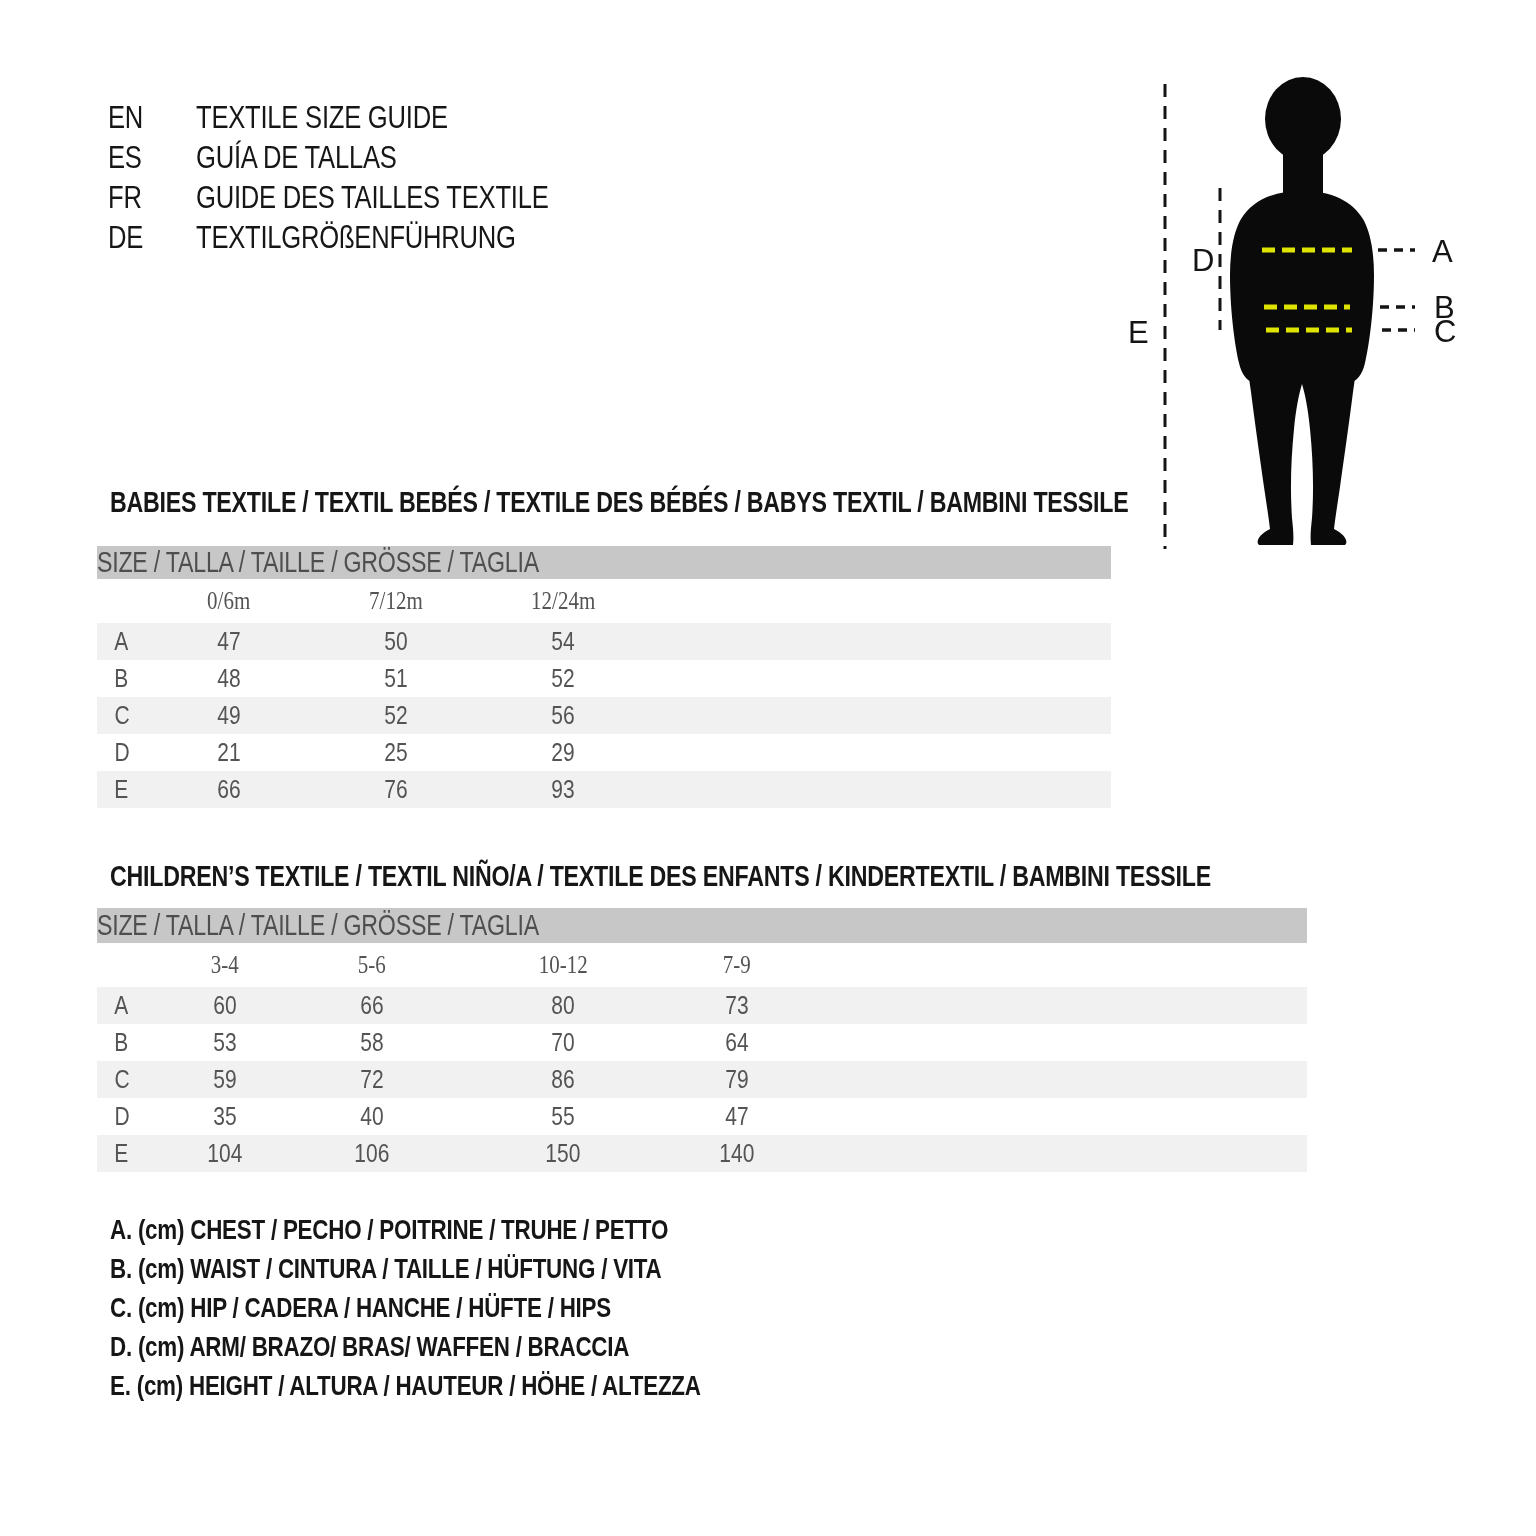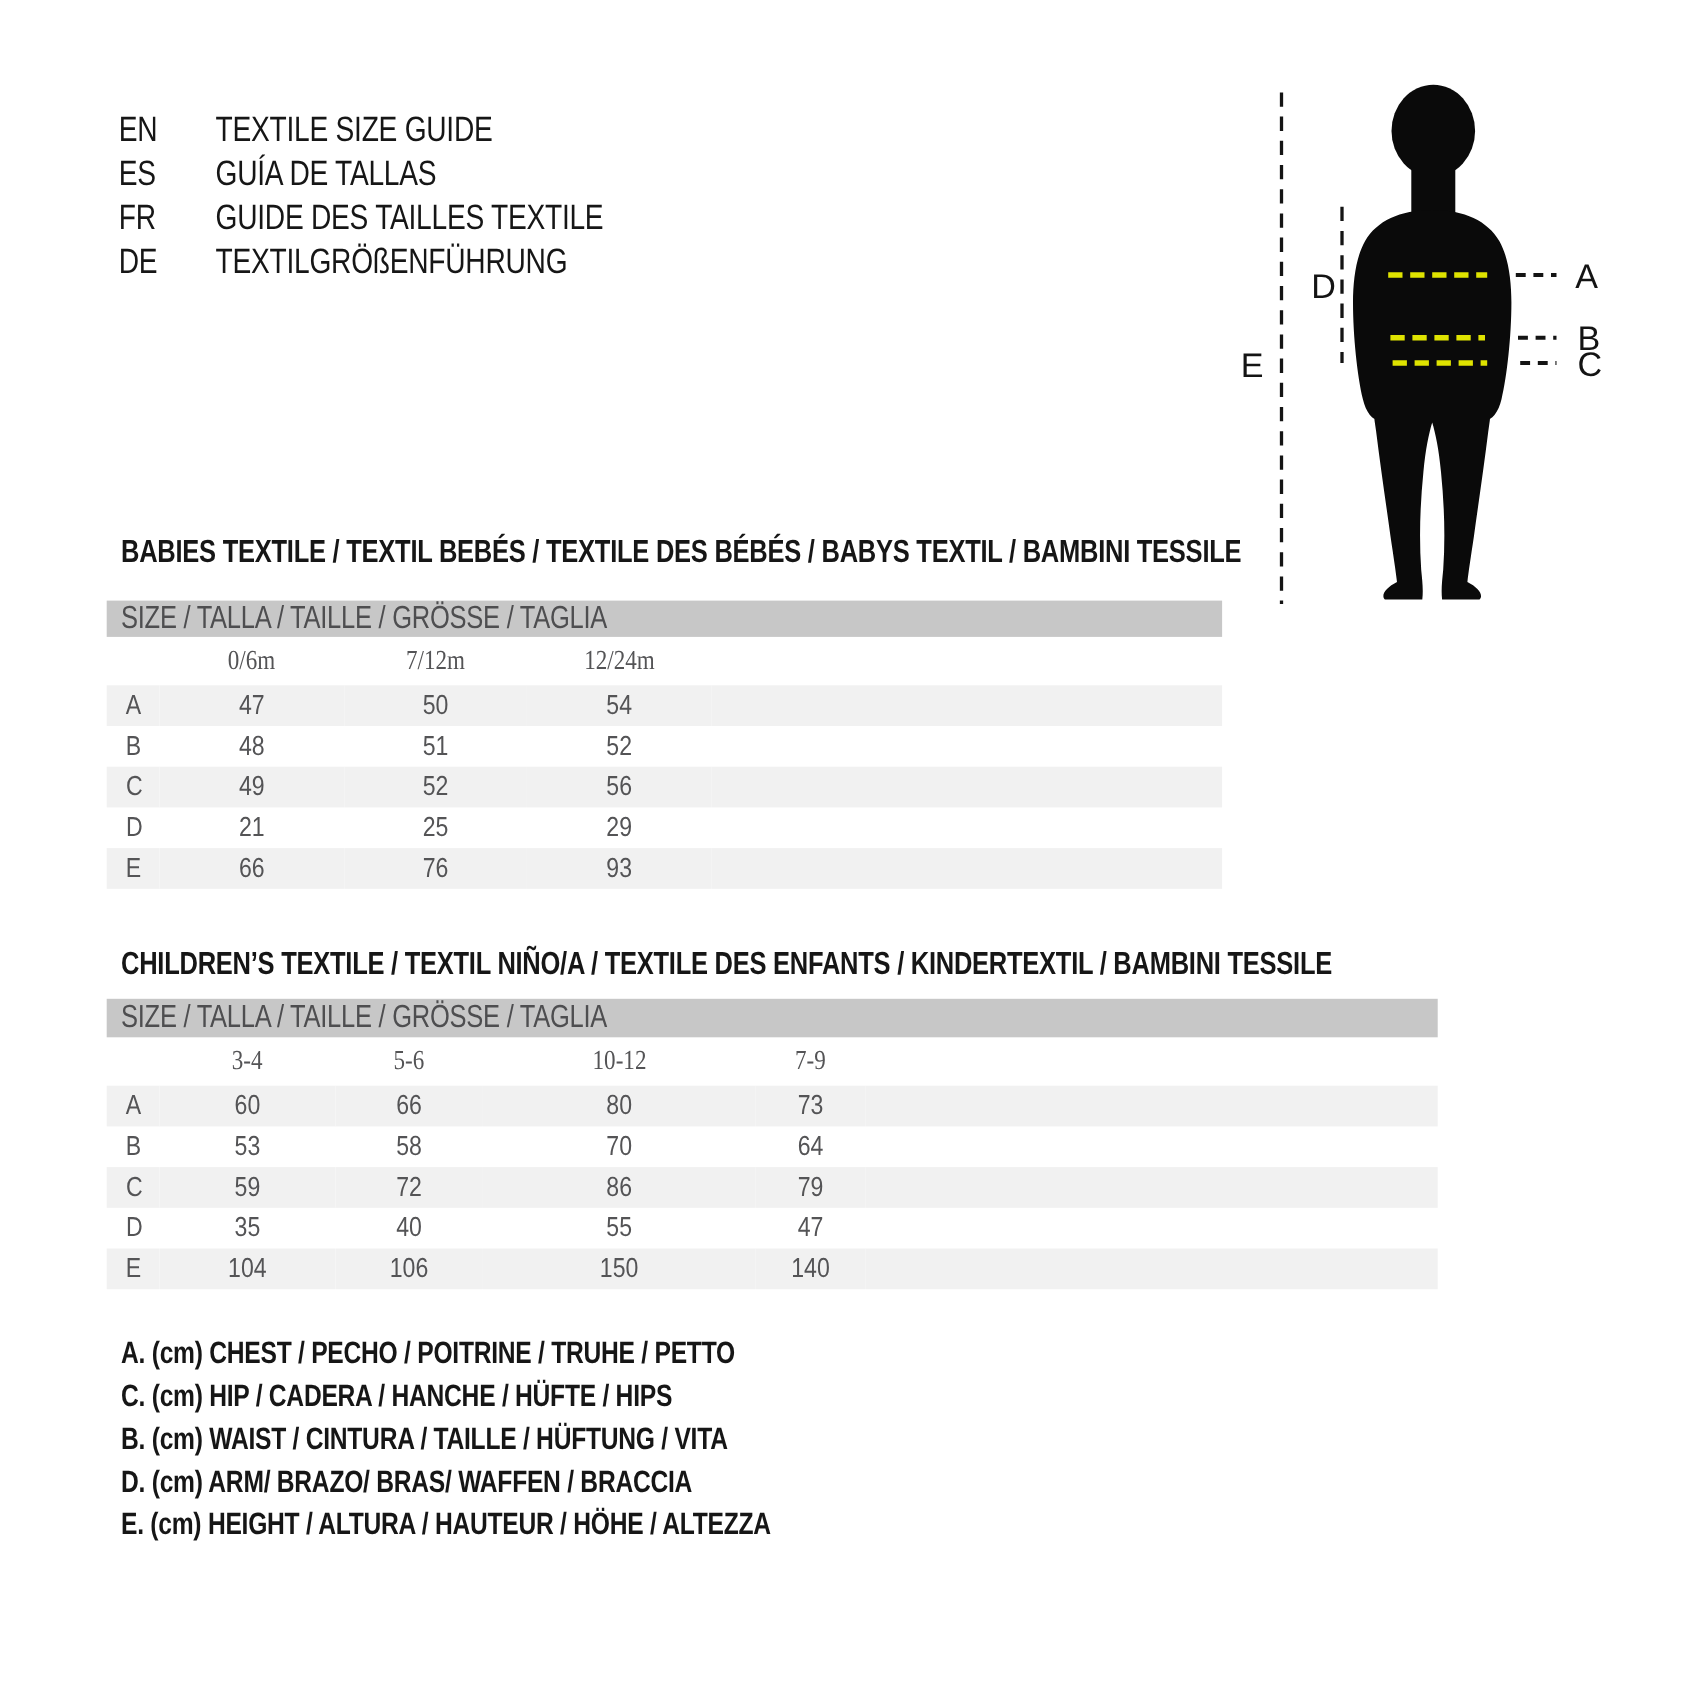--- a/index.html
+++ b/index.html
@@ -25,21 +25,21 @@
     white-space:nowrap;
   }
   
   .lang-block { position:absolute; left:108px; top:97px; }
   .lang-row { height:40px; line-height:40px; font-size:32px; font-weight:400; color:#161616; }
   .lang-code { display:inline-block; width:88px; vertical-align:top; }
   
   .section-title { position:absolute; left:110px; font-size:29px; font-weight:700; color:#161616; line-height:30px; }
   
   .size-table { position:absolute; }
-  .size-bar { background:#c7c7c7; display:flex; align-items:center; padding-left:13px;
+  .size-bar { background:#c7c7c7; display:flex; align-items:center; 
               font-size:29px; font-weight:400; color:#4e4e50; }
   .size-table table { width:100%; border-collapse:collapse; table-layout:fixed; }
   .size-table td { font-size:25px; font-weight:400; color:#545456; text-align:center; vertical-align:middle; }
   .size-table td.rowlab { text-align:left; padding-left:16px; }
   .size-table tr.colhead td { height:44px;font-family:Liberation Serif, serif; }
   .size-table tr.datarow td { height:37px; }
   .size-table tr.stripe { background:#f1f1f1; }
   
   .legend-block { position:absolute; left:110px; top:1210px; }
   .legend-line { height:39px; line-height:39px; font-size:28px; font-weight:700; color:#161616; }
@@ -218,17 +218,17 @@
       <td><span class="cond-c">150</span></td>
       <td><span class="cond-c">140</span></td>
       <td></td>
     </tr>
   </tbody>
     </table>
 </div>
 
 <div class="legend-block">
   <div class="legend-line"><span class="cond">A. (cm) CHEST / PECHO / POITRINE / TRUHE / PETTO</span></div>
+  <div class="legend-line"><span class="cond">B. (cm) WAIST / CINTURA / TAILLE / HÜFTUNG / VITA</span></div>
   <div class="legend-line"><span class="cond">C. (cm) HIP / CADERA / HANCHE / HÜFTE / HIPS</span></div>
-  <div class="legend-line"><span class="cond">B. (cm) WAIST / CINTURA / TAILLE / HÜFTUNG / VITA</span></div>
   <div class="legend-line"><span class="cond">D. (cm) ARM/ BRAZO/ BRAS/ WAFFEN / BRACCIA</span></div>
   <div class="legend-line"><span class="cond">E. (cm) HEIGHT / ALTURA / HAUTEUR / HÖHE / ALTEZZA</span></div>
 </div>
 
 </body></html>

